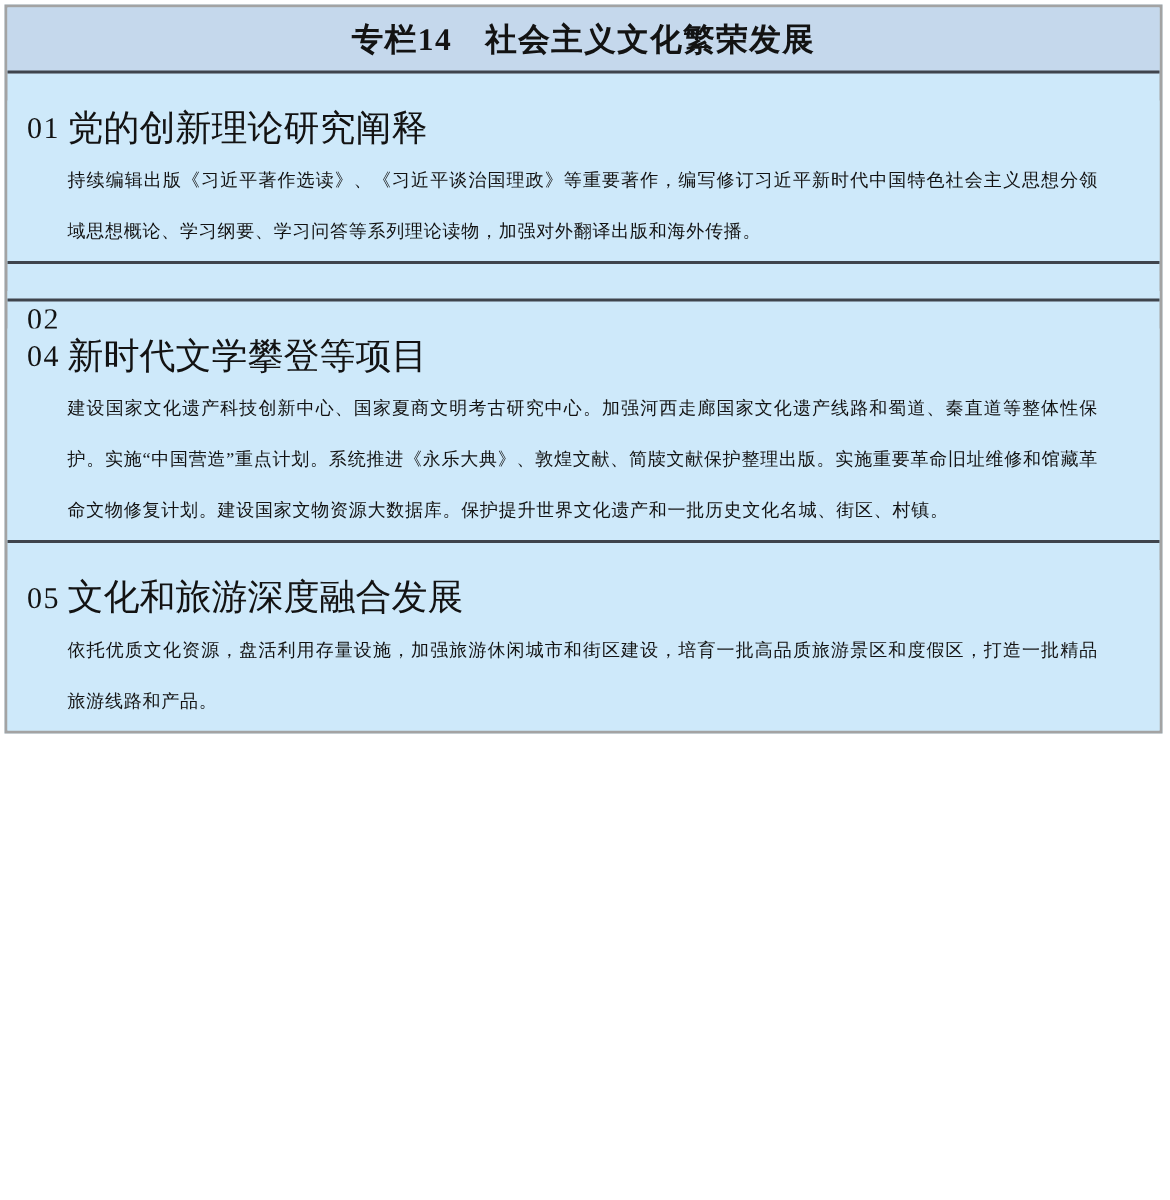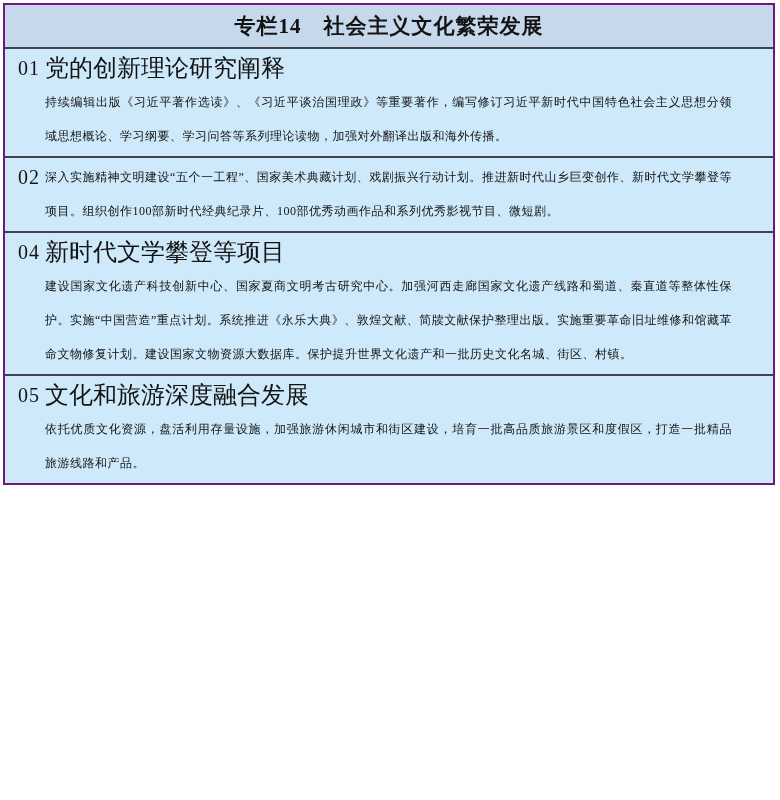--- a/index.html
+++ b/index.html
@@ -9,39 +9,40 @@
     width: 780px;
     height: 800px;
     font-family: "Liberation Serif", "DejaVu Serif", serif;
     color: #131313;
   }
   .panel {
     position: absolute;
     left: 3px;
     top: 3px;
     width: 768px;
-    border: 2px solid #701a75;
+    border: 2px solid #a3a3a3;
     background: #cee9fa;
   }
   .box-header {
     background: #c5d8ec;
     border-bottom: 2px solid #3f444c;
     height: 42px;
     display: flex;
     align-items: center;
     justify-content: center;
     font-weight: bold;
     font-size: 21px;
     letter-spacing: 1px;
   }
   .section {
     position: relative;
     background: #cee9fa;
     padding: 2px 41px 3px 40px;
     border-bottom: 2px solid #3f444c;
+    margin-top: 18px;
   }
   .section:last-child {
     border-bottom: none;
   }
   .sec-num {
     position: absolute;
     left: 13px;
     top: 2px;
     font-size: 20px;
     line-height: 34px;
@@ -68,21 +69,20 @@
   <div class="box-header">专栏14　社会主义文化繁荣发展</div>
 
   <div class="section">
     <span class="sec-num">01</span>
     <div class="sec-title">党的创新理论研究阐释</div>
     <div class="sec-body">持续编辑出版《习近平著作选读》、《习近平谈治国理政》等重要著作，编写修订习近平新时代中国特色社会主义思想分领域思想概论、学习纲要、学习问答等系列理论读物，加强对外翻译出版和海外传播。</div>
   </div>
 
   <div class="section">
     <span class="sec-num">02</span>
-    <div class="sec-body">深入实施精神文明建设“五个一工程”、国家美术典藏计划、戏剧振兴行动计划。推进新时代山乡巨变创作、新时代文学攀登等项目。组织创作100部新时代经典纪录片、100部优秀动画作品和系列优秀影视节目、微短剧。</div>
   </div>
 
 
   <div class="section">
     <span class="sec-num">04</span>
     <div class="sec-title">新时代文学攀登等项目</div>
     <div class="sec-body">建设国家文化遗产科技创新中心、国家夏商文明考古研究中心。加强河西走廊国家文化遗产线路和蜀道、秦直道等整体性保护。实施“中国营造”重点计划。系统推进《永乐大典》、敦煌文献、简牍文献保护整理出版。实施重要革命旧址维修和馆藏革命文物修复计划。建设国家文物资源大数据库。保护提升世界文化遗产和一批历史文化名城、街区、村镇。</div>
   </div>
 
   <div class="section">

